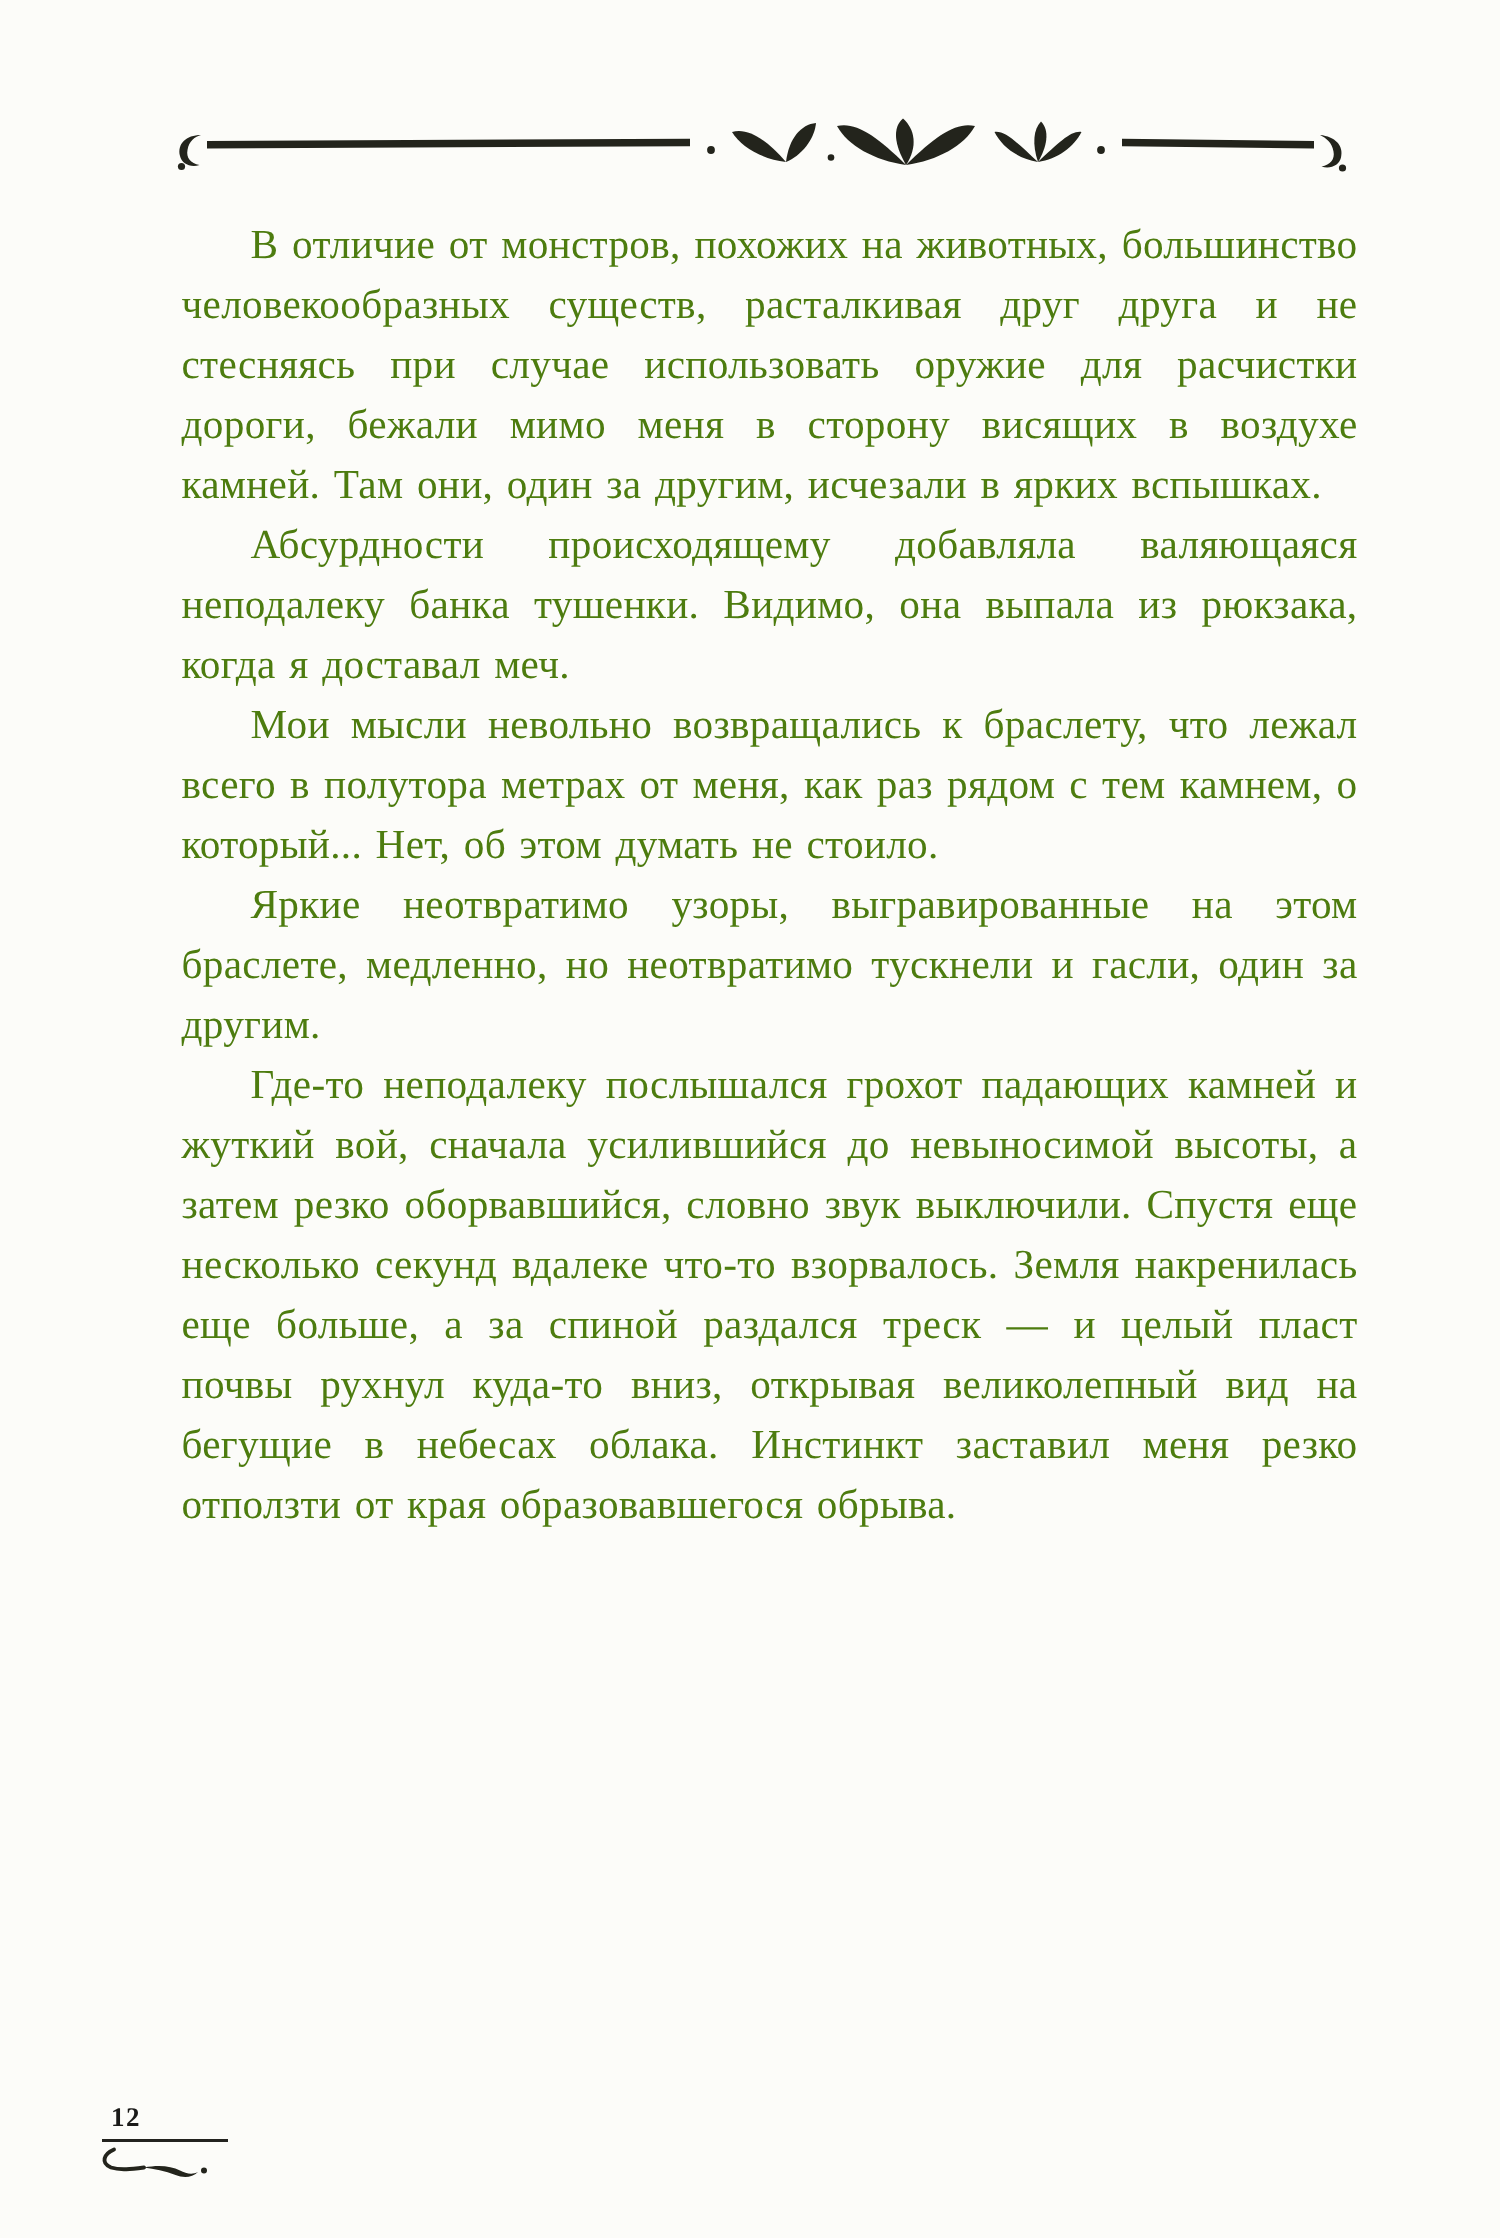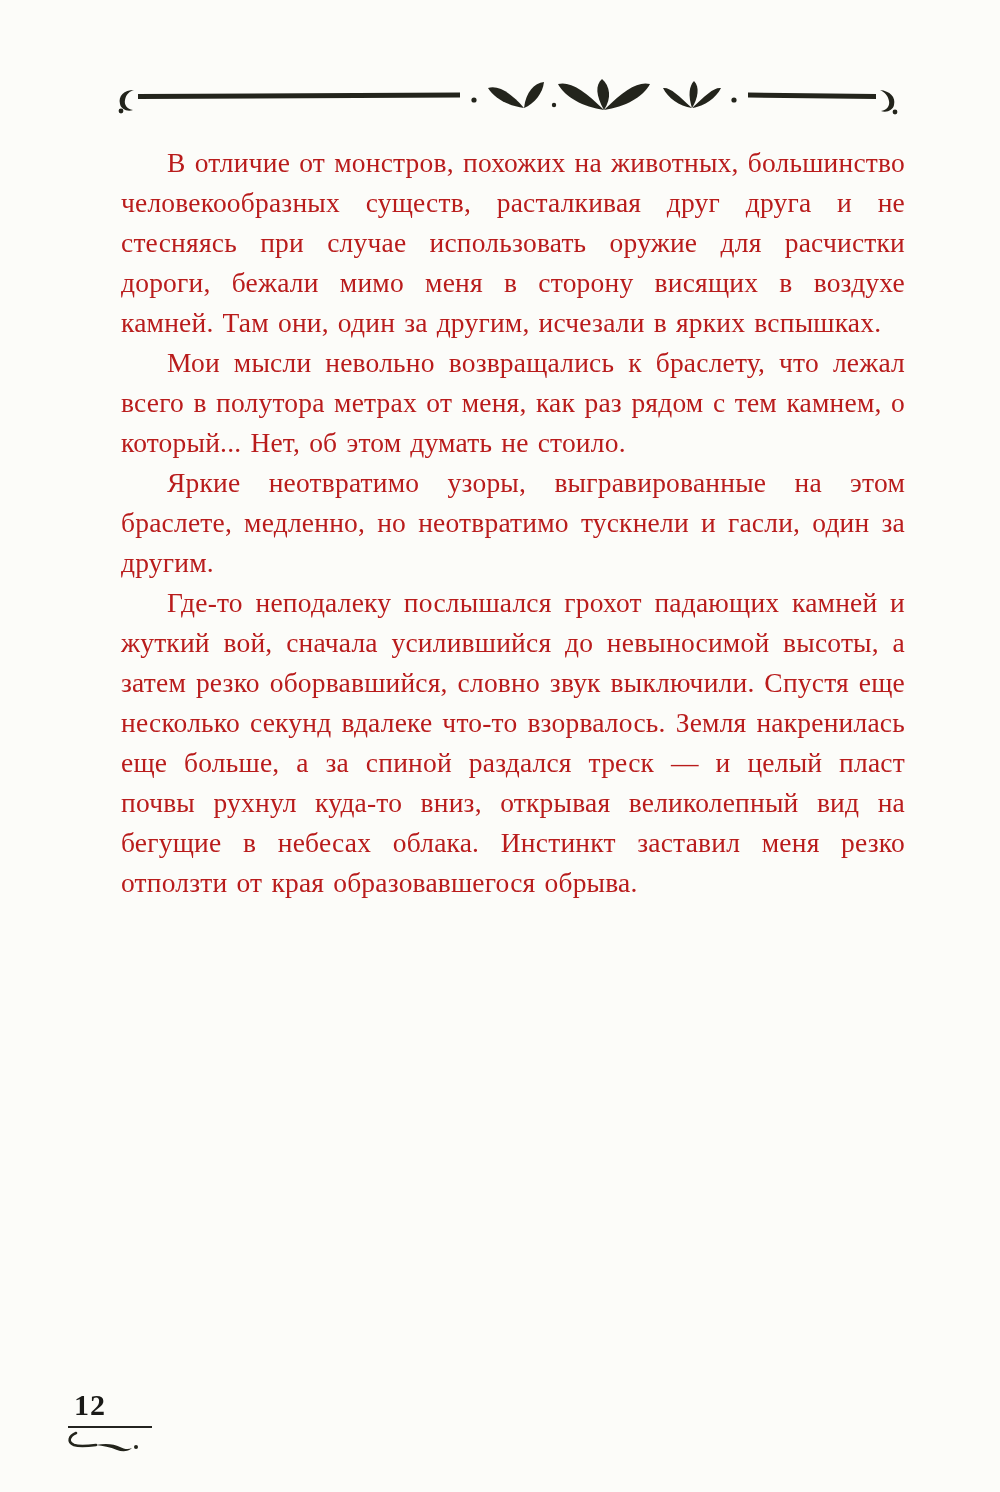--- a/index.html
+++ b/index.html
@@ -24,42 +24,42 @@
     left: 112px;
     top: 78px;
     width: 792px;
     height: 42px;
   }
   .text-block {
     position: absolute;
     left: 121px;
     top: 143px;
     width: 784px;
-    color: #b91c1c;
+    color: #4d7c0f;
     font-size: 27.5px;
     line-height: 40px;
     text-align: justify;
     letter-spacing: 0.2px;
     word-spacing: 2px;
   }
   .text-block p {
     margin: 0;
     padding: 0;
     text-indent: 46px;
   }
   .page-footer {
     position: absolute;
     left: 66px;
     bottom: 38px;
     width: 120px;
   }
   .page-number {
     display: block;
     color: #1a1a18;
-    font-size: 30px;
+    font-size: 18px;
     font-weight: bold;
     letter-spacing: 1px;
     margin-left: 8px;
   }
   .footer-rule {
     display: block;
     width: 84px;
     height: 2px;
     background: #23231f;
     margin-top: 4px;
@@ -101,20 +101,21 @@
 
       <path d="M636 14.5 L764 16 L764 21 L636 19.5 Z"></path>
 
       <path d="M768 12 C778 13 784 19 782 27 C781 32 775 35 769 33 C775 32 778 28 777 23 C776 17 772 14 768 12 Z"></path>
       <circle cx="783" cy="34" r="2.4"></circle>
     </g>
   </svg>
 
   <div class="text-block">
     <p>В отличие от монстров, похожих на животных, большинство человекообразных существ, расталкивая друг друга и не стесняясь при случае использовать оружие для расчистки дороги, бежали мимо меня в сторону висящих в воздухе камней. Там они, один за другим, исчезали в ярких вспышках.</p>
+    <p>Абсурдности происходящему добавляла валяющаяся неподалеку банка тушенки. Видимо, она выпала из рюкзака, когда я доставал меч.</p>
     <p>Мои мысли невольно возвращались к браслету, что лежал всего в полутора метрах от меня, как раз рядом с тем камнем, о который... Нет, об этом думать не стоило.</p>
     <p>Яркие неотвратимо узоры, выгравированные на этом браслете, медленно, но неотвратимо тускнели и гасли, один за другим.</p>
     <p>Где-то неподалеку послышался грохот падающих камней и жуткий вой, сначала усилившийся до невыносимой высоты, а затем резко оборвавшийся, словно звук выключили. Спустя еще несколько секунд вдалеке что-то взорвалось. Земля накренилась еще больше, а за спиной раздался треск — и целый пласт почвы рухнул куда-то вниз, открывая великолепный вид на бегущие в небесах облака. Инстинкт заставил меня резко отползти от края образовавшегося обрыва.</p>
   </div>
 
   <div class="page-footer">
     <span class="page-number">12</span>
     <span class="footer-rule"></span>
     <svg class="footer-flourish" viewBox="0 0 78 24" preserveAspectRatio="xMidYMid meet" aria-hidden="true">
       <path d="M10 3 C3 6 1 12 8 15 C14 17 22 16 30 15" fill="none" stroke="#23241c" stroke-width="2.6" stroke-linecap="round"></path>

